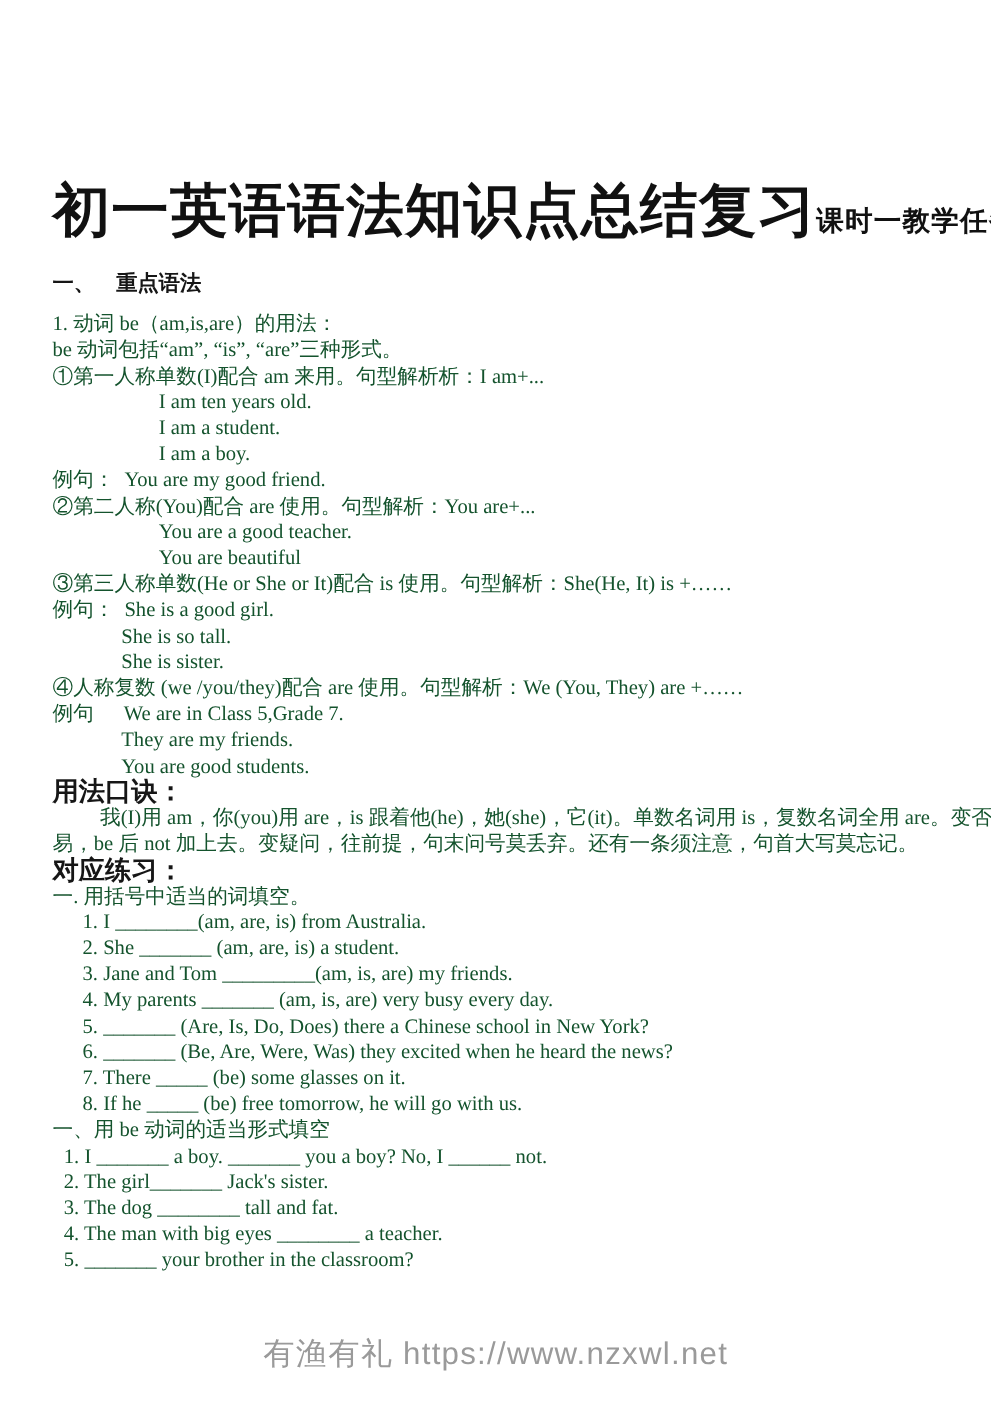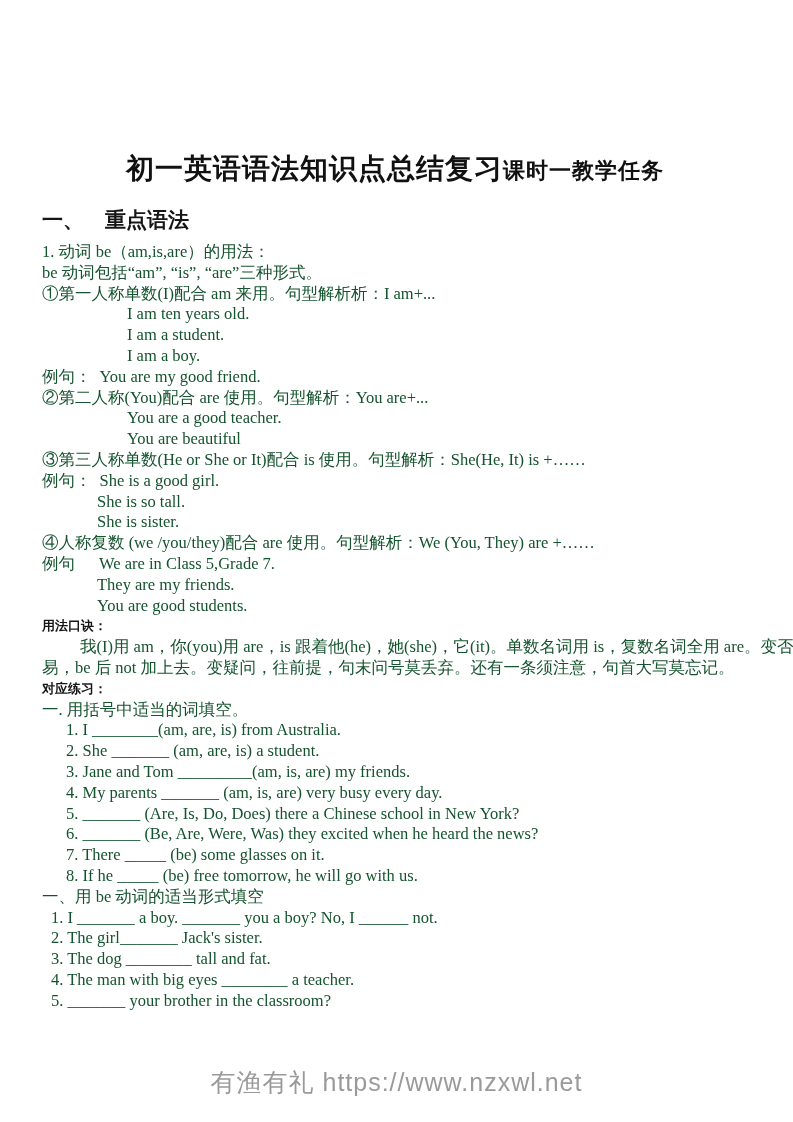--- a/index.html
+++ b/index.html
@@ -15,38 +15,38 @@
     padding:146px 45px 0 42px;
   }
   .doc-title{
     text-align:center;
     font-weight:bold;
     color:#111111;
     line-height:46px;
     margin-bottom:10px;
     white-space:nowrap;
   }
-  .doc-title .t-main{font-size:28px;letter-spacing:1px;}
+  .doc-title .t-main{font-size:46px;letter-spacing:1px;}
   .doc-title .t-suffix{font-size:22px;letter-spacing:1px;}
   .h-section{
-    font-size:21px;
+    font-size:17px;
     font-weight:bold;
     color:#161616;
     line-height:28px;
     margin-bottom:8px;
     white-space:nowrap;
   }
   .line{
     font-size:16.5px;
     line-height:20.8px;
     white-space:nowrap;
     color:#14532d;
   }
   .h-bold{
-    font-size:13px;
+    font-size:21px;
     font-weight:bold;
     color:#161616;
     line-height:20.8px;
     white-space:nowrap;
   }
   .ex-first{margin-left:8px;}
   .ex-first-wide{margin-left:24px;}
   .indent-a{padding-left:85px;}
   .indent-b{padding-left:55px;}
   .mnemonic-first{text-indent:38px;}

